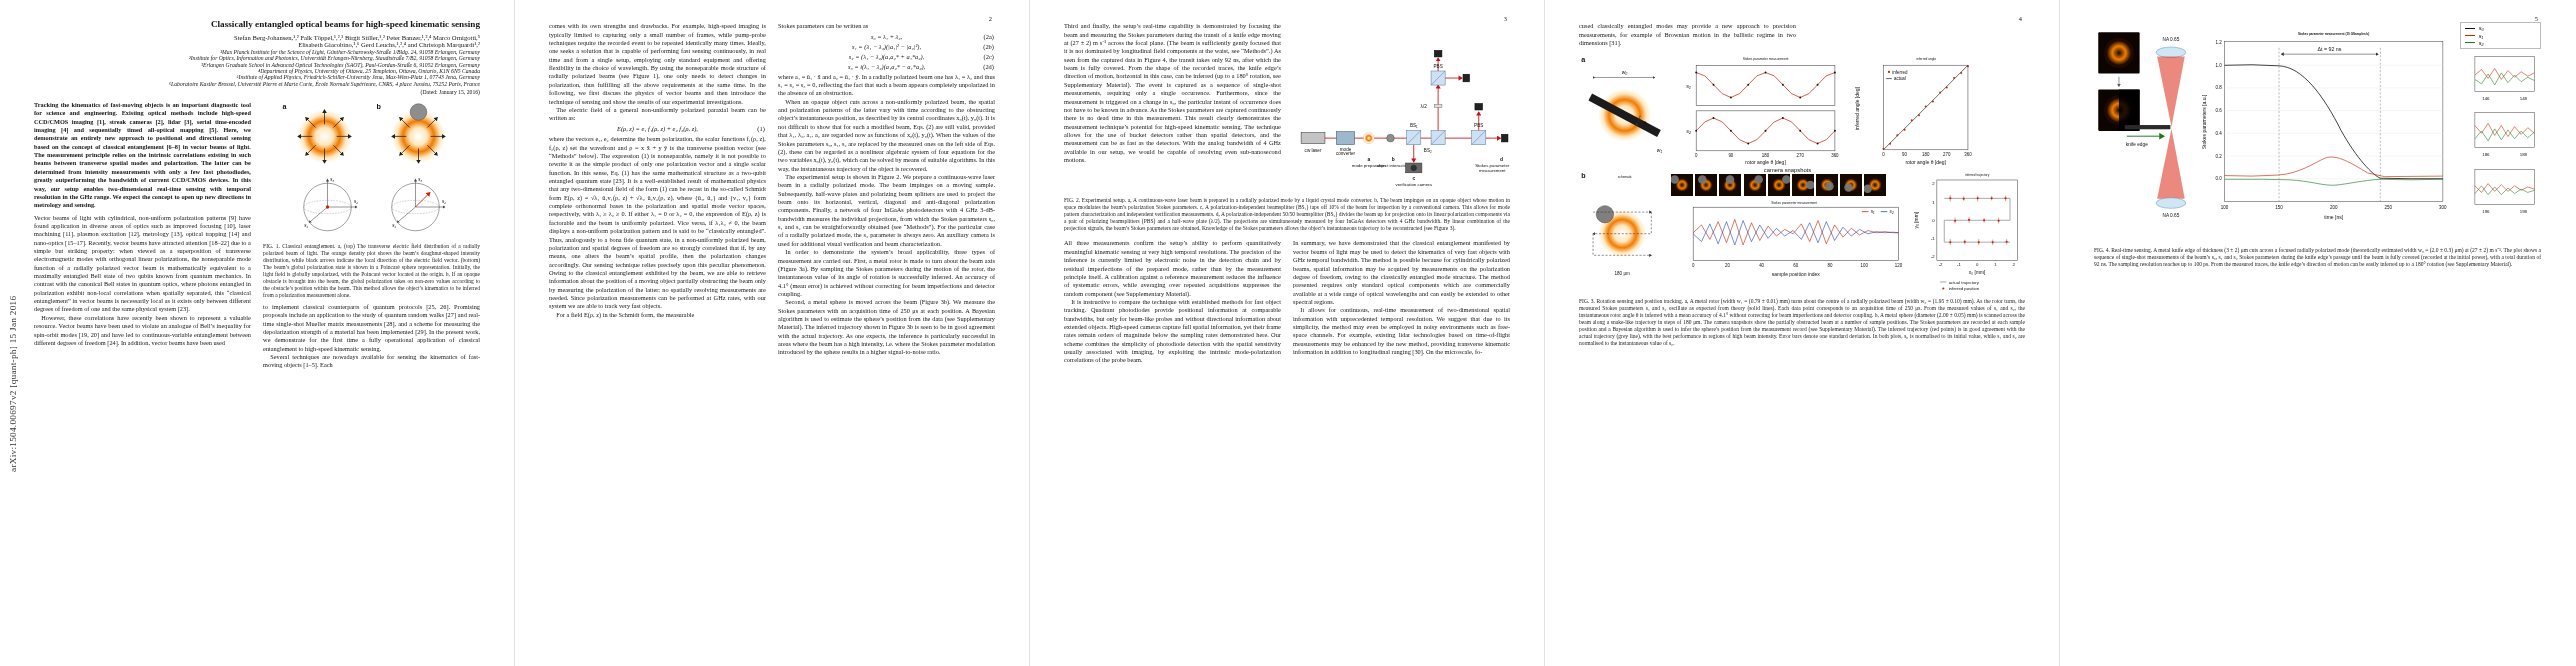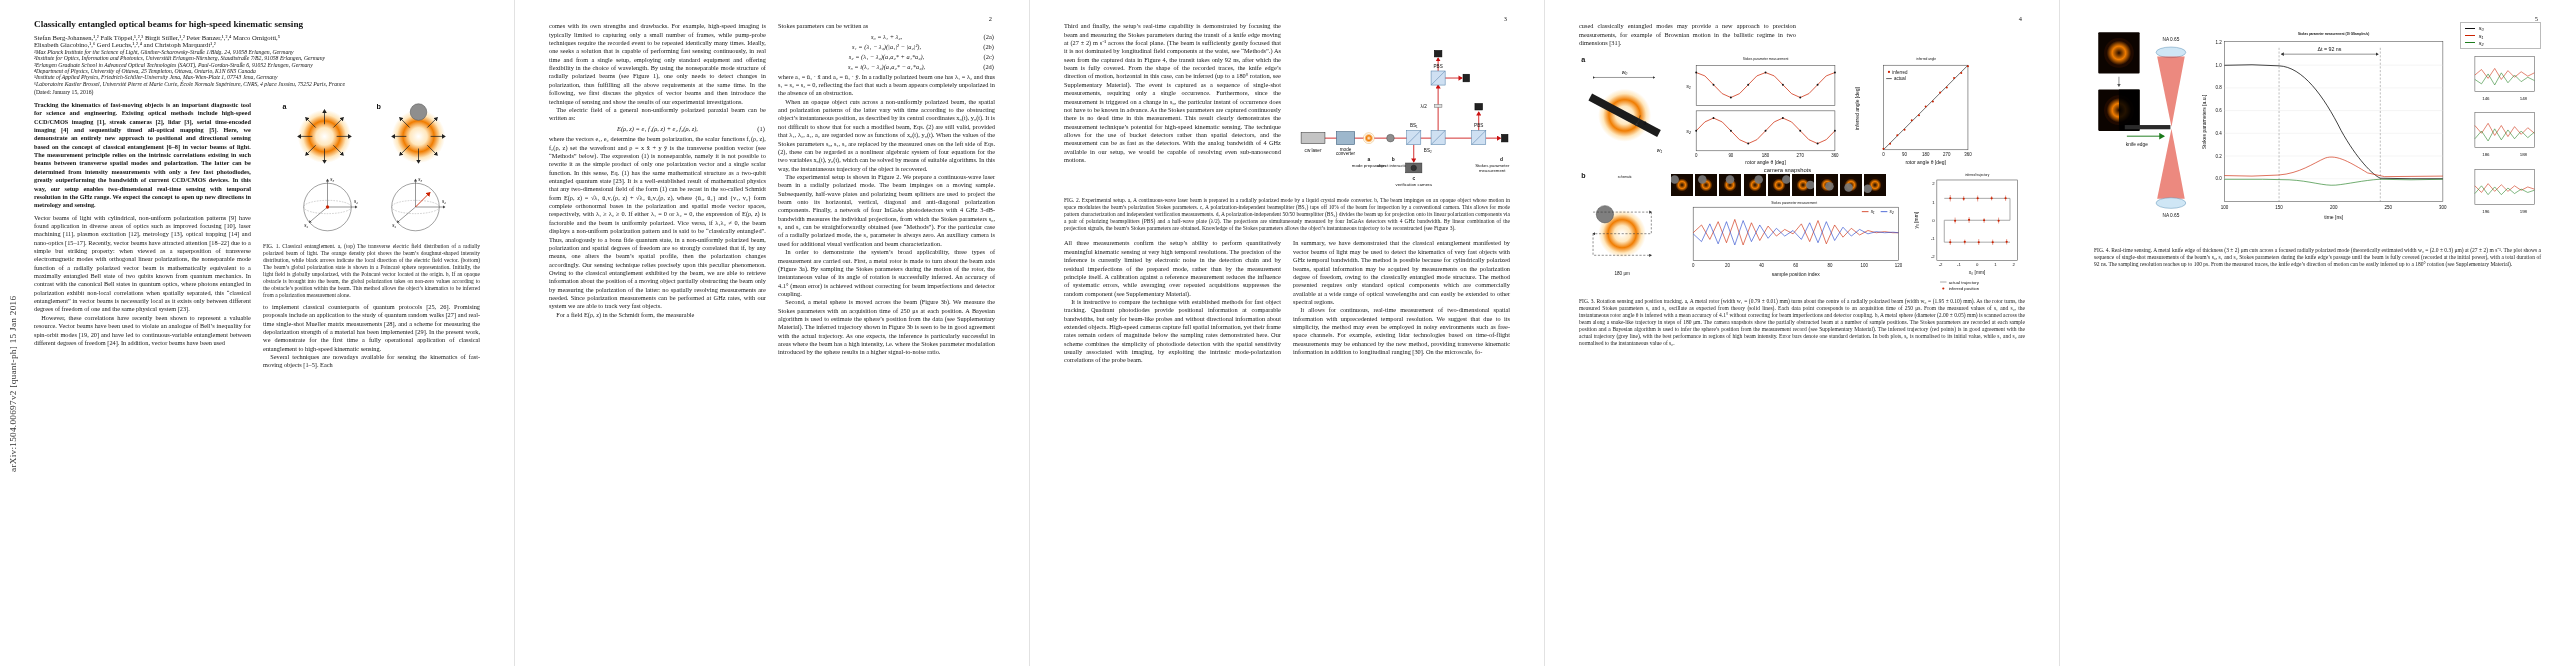--- a/index.html
+++ b/index.html
@@ -6,21 +6,21 @@
   .spread{display:flex;width:2576px;height:667px;background:#fff;}
   .page{position:relative;width:515px;height:667px;background:#fff;box-sizing:border-box;
         padding:16.7px 34px 11px 34px;border-right:0.6px solid #e2e2e2;overflow:hidden;
         font-family:"Liberation Serif",serif;color:#141414;}
   .page:last-child{border-right:none;}
   .pagenum{position:absolute;top:14.5px;right:37px;font-size:6.4px;}
   .arxiv-stamp{position:absolute;left:7.8px;top:83px;height:389px;
         writing-mode:vertical-rl;transform:rotate(180deg);
         font-size:9.2px;color:#333;letter-spacing:0.3px;white-space:nowrap;
         font-family:"Liberation Serif",serif;}
-  .titleblock{text-align:left;margin:1.1px 0 5.6px 0;}
+  .titleblock{text-align:right;margin:1.1px 0 5.6px 0;}
   .ptitle{font-size:9.2px;font-weight:bold;margin:2.2px 0 5px 0;}
   .authors{font-size:6.6px;margin:0.6px 0;}
   .affil{font-size:5.7px;font-style:italic;margin:0.3px 0;}
   .dated{font-size:5.7px;margin:2.8px 0 0 0;}
   .cols{display:flex;gap:12.2px;}
   .col{flex:1;min-width:0;}
   p.body{font-size:6.3px;line-height:1.33;text-align:justify;margin:0;text-indent:7.2px;}
   p.body.noindent{text-indent:0;}
   p.abstract{font-size:6.3px;line-height:1.33;font-weight:bold;text-align:justify;margin:0 0 3.9px 0;}
   p.caption{font-size:5.5px;line-height:1.28;text-align:justify;margin:2.8px 0 3.9px 0;color:#1a1a1a;}

